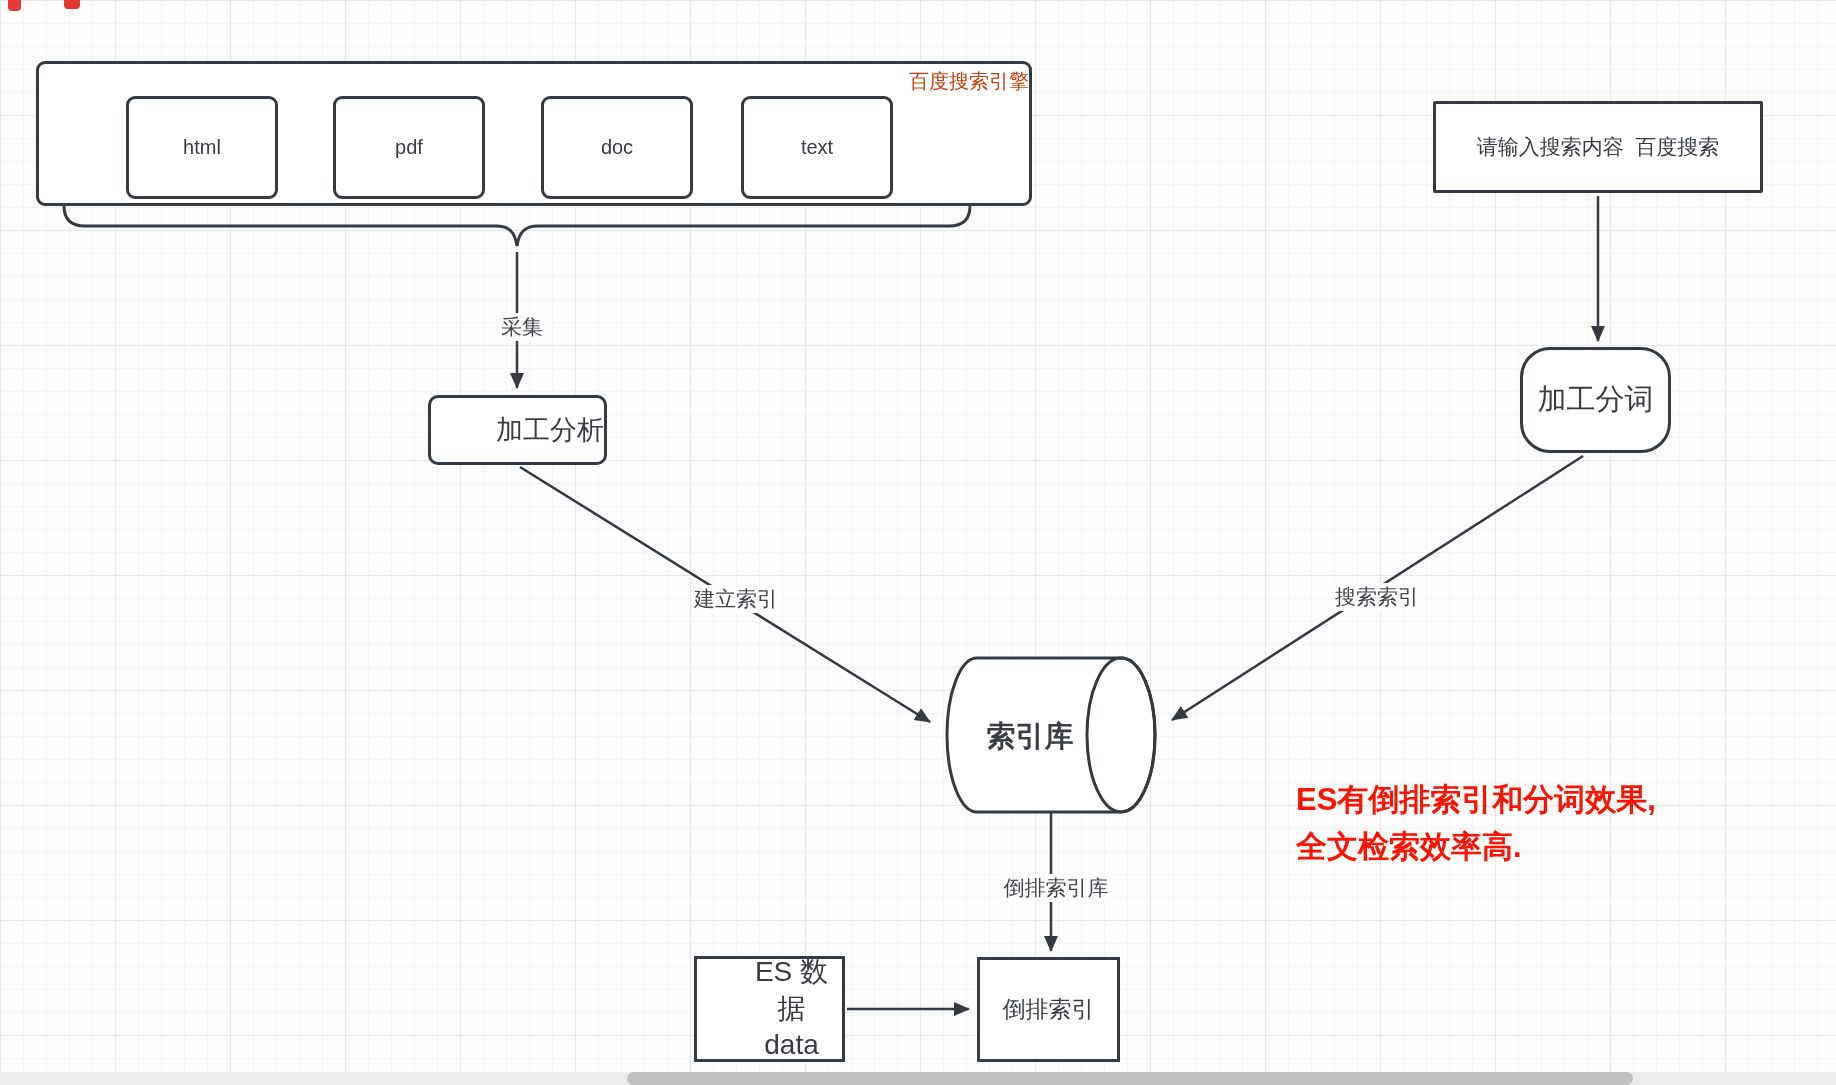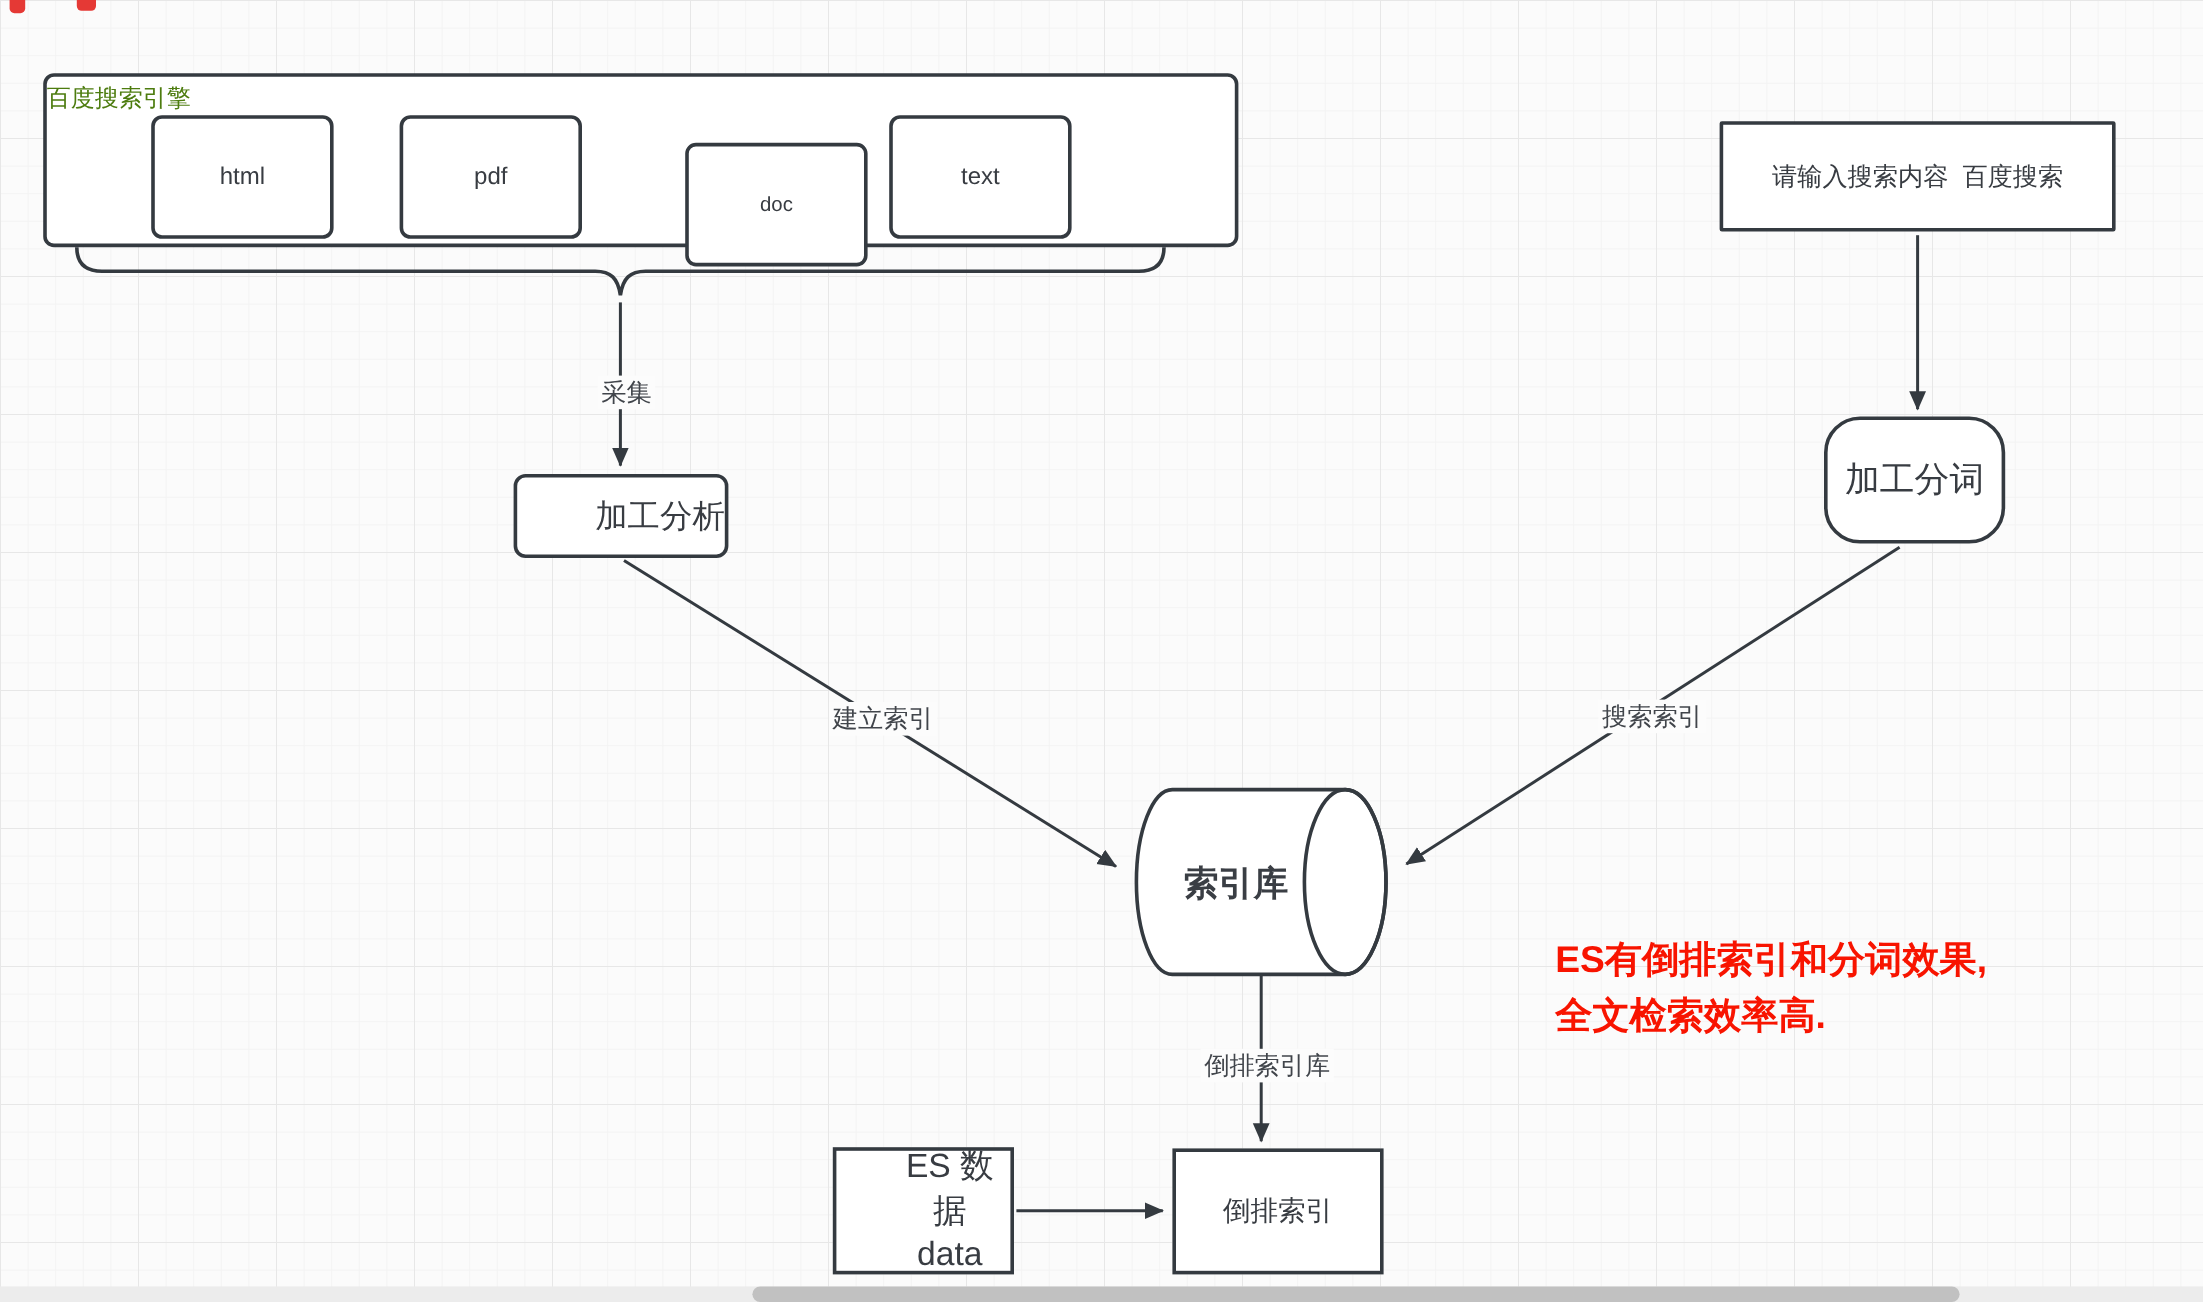--- a/index.html
+++ b/index.html
@@ -18,22 +18,22 @@
   .edges{position:absolute;left:0;top:0;}
   .stroke{stroke:#343a40;}
   .node{
     position:absolute;box-sizing:border-box;background:#ffffff;
     border:3px solid #343a40;display:flex;align-items:center;justify-content:center;
     text-align:center;
   }
   .rounded{border-radius:9px;}
   .node-label{color:#383c42;}
   .container-title{
-    position:absolute;left:0;right:0;top:4px;text-align:left;
-    font-size:20px;color:#4d7c0f;
+    position:absolute;left:16px;right:0;top:4px;text-align:right;
+    font-size:20px;color:#c2410c;
   }
   .edge-label{
     position:absolute;transform:translate(-50%,-50%);
     font-size:21px;color:#41454b;background:#fcfcfc;padding:0 3px;white-space:nowrap;
   }
   .cyl-label{
     position:absolute;transform:translate(-50%,-50%);
     font-size:29px;color:#3a3e44;white-space:nowrap;font-weight:bold;
   }
   .red-note{
@@ -90,21 +90,21 @@
 
   <div class="node rounded" style="left:36px;top:61px;width:996px;height:145px;">
     <div class="container-title">百度搜索引擎</div>
   </div>
   <div class="node rounded" style="left:126px;top:96px;width:152px;height:103px;font-size:20px;">
     <span class="node-label">html</span>
   </div>
   <div class="node rounded" style="left:333px;top:96px;width:152px;height:103px;font-size:20px;">
     <span class="node-label">pdf</span>
   </div>
-  <div class="node rounded" style="left:571px;top:96px;width:152px;height:103px;font-size:17px;margin-top:23px;">
+  <div class="node rounded" style="left:541px;top:96px;width:152px;height:103px;font-size:20px;">
     <span class="node-label">doc</span>
   </div>
   <div class="node rounded" style="left:741px;top:96px;width:152px;height:103px;font-size:20px;">
     <span class="node-label">text</span>
   </div>
 
   <div class="node" style="left:1433px;top:101px;width:330px;height:92px;font-size:21px;border-radius:2px;">
     <span class="node-label pre">请输入搜索内容  百度搜索</span>
   </div>
 
@@ -116,21 +116,21 @@
   </div>
 
   <div class="cyl-label" style="left:1030px;top:737px;">索引库</div>
 
   <div class="node two-line" style="left:694px;top:956px;width:151px;height:106px;font-size:28px;">
     <span class="node-label">
       <span>ES 数据</span><br>
       <span>data</span>
     </span>
   </div>
-  <div class="node" style="left:977px;top:957px;width:176px;height:105px;font-size:23px;">
+  <div class="node" style="left:977px;top:957px;width:143px;height:105px;font-size:23px;">
     <span class="node-label">倒排索引</span>
   </div>
 
   <div class="edge-label" style="left:522px;top:327px;">采集</div>
   <div class="edge-label" style="left:736px;top:599px;">建立索引</div>
   <div class="edge-label" style="left:1377px;top:597px;">搜索索引</div>
   <div class="edge-label" style="left:1056px;top:888px;">倒排索引库</div>
 
   <div class="red-note" style="left:1296px;top:776px;">
     <div>ES有倒排索引和分词效果,</div>

